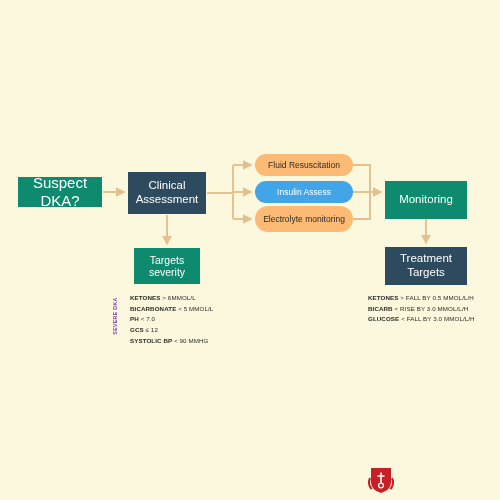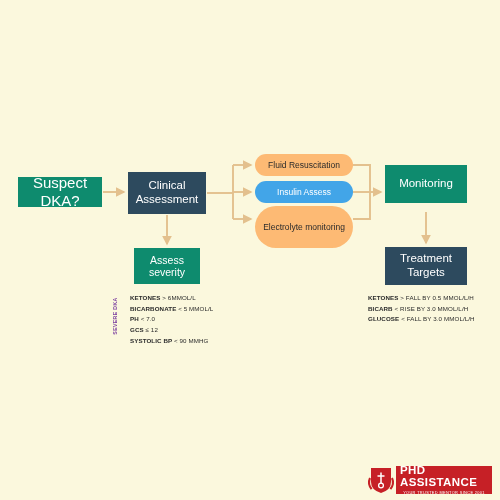--- a/index.html
+++ b/index.html
@@ -35,22 +35,22 @@
   .node-navy   { background: #2d4a5e; }
   .node-yellow { background: #fdba74; color: #2b2b2b; border-radius: 999px; }
   .node-blue   { background: #42a5e8; color: #ffffff; border-radius: 999px; }
 
   
   #n-suspect   { left: 18px;  top: 177px; width: 84px;  height: 30px; font-size: 15px; }
   #n-clinical  { left: 128px; top: 172px; width: 78px;  height: 42px; font-size: 11.5px; }
   #n-assess    { left: 134px; top: 248px; width: 66px;  height: 36px; font-size: 10.5px; }
   #n-fluid     { left: 255px; top: 154px; width: 98px;  height: 22px; font-size: 8.5px; }
   #n-insulin   { left: 255px; top: 181px; width: 98px;  height: 22px; font-size: 8.5px; }
-  #n-electro   { left: 255px; top: 206px; width: 98px;  height: 42px; font-size: 8.5px; }
-  #n-monitor   { left: 385px; top: 165px; width: 82px;  height: 38px; font-size: 11.5px; }
+  #n-electro   { left: 255px; top: 206px; width: 98px;  height: 26px; font-size: 8.5px; }
+  #n-monitor   { left: 385px; top: 181px; width: 82px;  height: 38px; font-size: 11.5px; }
   #n-targets   { left: 385px; top: 247px; width: 82px;  height: 38px; font-size: 11.5px; }
 
   
   .criteria {
     position: absolute;
     font-size: 6.2px;
     color: #2b2b2b;
     line-height: 1.72;
     letter-spacing: 0.1px;
     white-space: nowrap;
@@ -151,21 +151,21 @@
     <path d="M 353 192 L 381 192"></path>
 
     <path d="M 426 212 L 426 243"></path>
   </g>
 </svg>
 
 <div class="node node-teal" id="n-suspect">Suspect DKA?</div>
 
 <div class="node node-navy" id="n-clinical">Clinical Assessment</div>
 
-<div class="node node-teal" id="n-assess">Assess severity</div>
+<div class="node node-teal" id="n-assess">Targets severity</div>
 
 <div class="node node-yellow" id="n-fluid">Fluid Resuscitation</div>
 
 <div class="node node-blue" id="n-insulin">Insulin Assess</div>
 
 <div class="node node-yellow" id="n-electro">Electrolyte monitoring</div>
 
 <div class="node node-teal" id="n-monitor">Monitoring</div>
 
 <div class="node node-navy" id="n-targets">Treatment Targets</div>
@@ -189,17 +189,13 @@
 <div id="footer-logo">
   <div id="logo-crest">
     <svg viewBox="0 0 30 30" width="30" height="30" xmlns="http://www.w3.org/2000/svg">
       <path d="M5 3 h20 v14 q0 8 -10 11 q-10 -3 -10 -11 z" fill="#c62026"></path>
       <path d="M15 7.5 v11 M11.5 11 h7" stroke="#ffffff" stroke-width="1.5"></path>
       <circle cx="15" cy="20.5" r="2.4" fill="none" stroke="#ffffff" stroke-width="1.3"></circle>
       <path d="M4 13 q-2.6 6 1.6 11.2" stroke="#c62026" stroke-width="2.1" fill="none"></path>
       <path d="M26 13 q2.6 6 -1.6 11.2" stroke="#c62026" stroke-width="2.1" fill="none"></path>
     </svg>
   </div>
-  <div id="logo-wordmark">
-    <div id="logo-name">PHD ASSISTANCE</div>
-    <div id="logo-tagline">YOUR TRUSTED MENTOR SINCE 2001</div>
-  </div>
 </div>
 
 </body></html>

